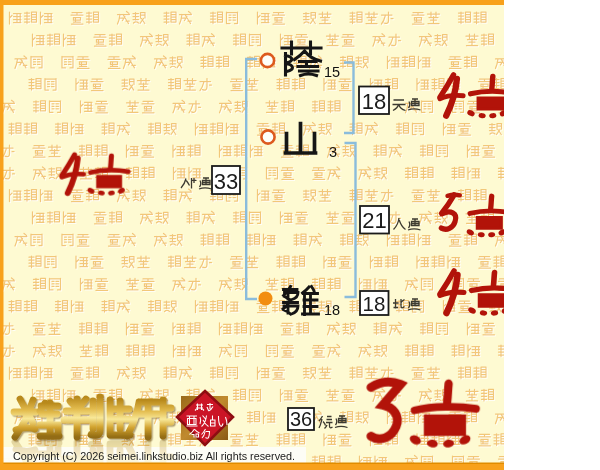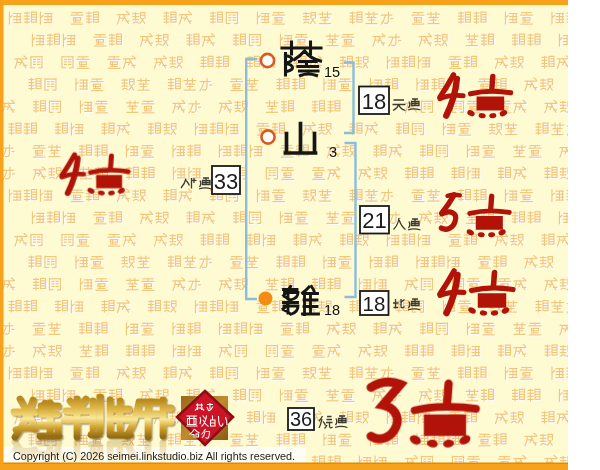--- a/index.html
+++ b/index.html
@@ -1,15 +1,15 @@
 <!DOCTYPE html>
 <html><head><meta charset="utf-8">
 <style>
 html,body{margin:0;padding:0;background:#fff;}
-#page{position:relative;width:568px;height:470px;overflow:hidden;font-family:"Liberation Sans",sans-serif;}
+#page{position:relative;width:504px;height:470px;overflow:hidden;font-family:"Liberation Sans",sans-serif;}
 </style></head>
 <body>
 
 <div id="page">
 <svg width="600" height="470" viewBox="0 0 600 470">
 <defs>
 <path id="S1" d="M2.5 2 V14 M2.5 8 L5 5.5 M6.5 3.5 H14 M6.5 6.5 H14 M6.5 9.5 H14 M6.5 12.5 H14 M10 3.5 V12.5 M13.2 3.5 V12.5" fill="none"></path>
 <path id="S2" d="M2.5 2 V13.5 M2.5 2.5 H13.5 M13.5 2 V13.5 M2.5 13.5 H6 M13.5 13.5 H10.5 M5 5 H7 M5 7.5 H7 M5 10 H7 M9 5 H11.5 M9 7.5 H11.5 M9 10 H11.5" fill="none"></path>
 <path id="S3" d="M2 4.5 H14 M4.5 4.5 C4 8.5 3.5 11 2 14 M4.5 8 H7.5 M7.5 4.5 L13 13.5 M9.5 6.5 L7 10.5 M11 1.5 L13.5 3.5 M10.5 11 H13.8" fill="none"></path>
 <path id="S4" d="M2 3 H7 M2 6 H7 M2 9 H7 M2 12 H7 M4.5 2 V13.5 M9 2 H14 M9 4.5 H14 M9 7 H14 M9 9.5 H14 M9 12 H14 M9 2 V12 M14 2 V12" fill="none"></path>

